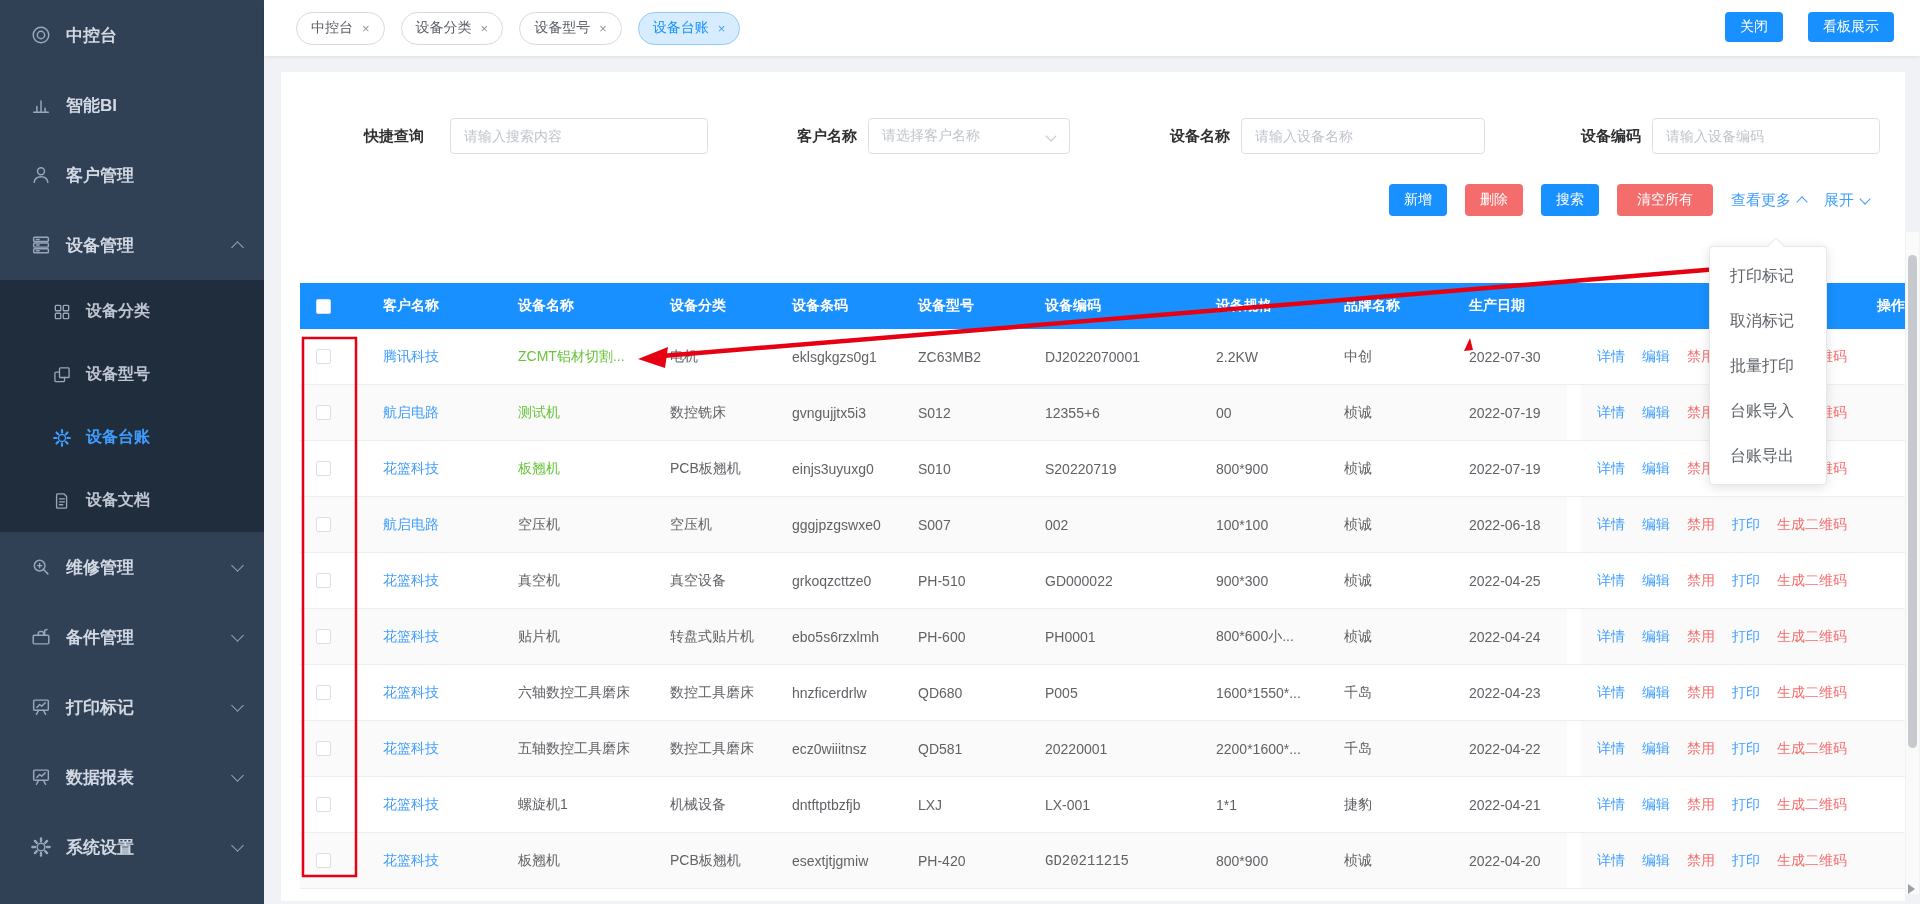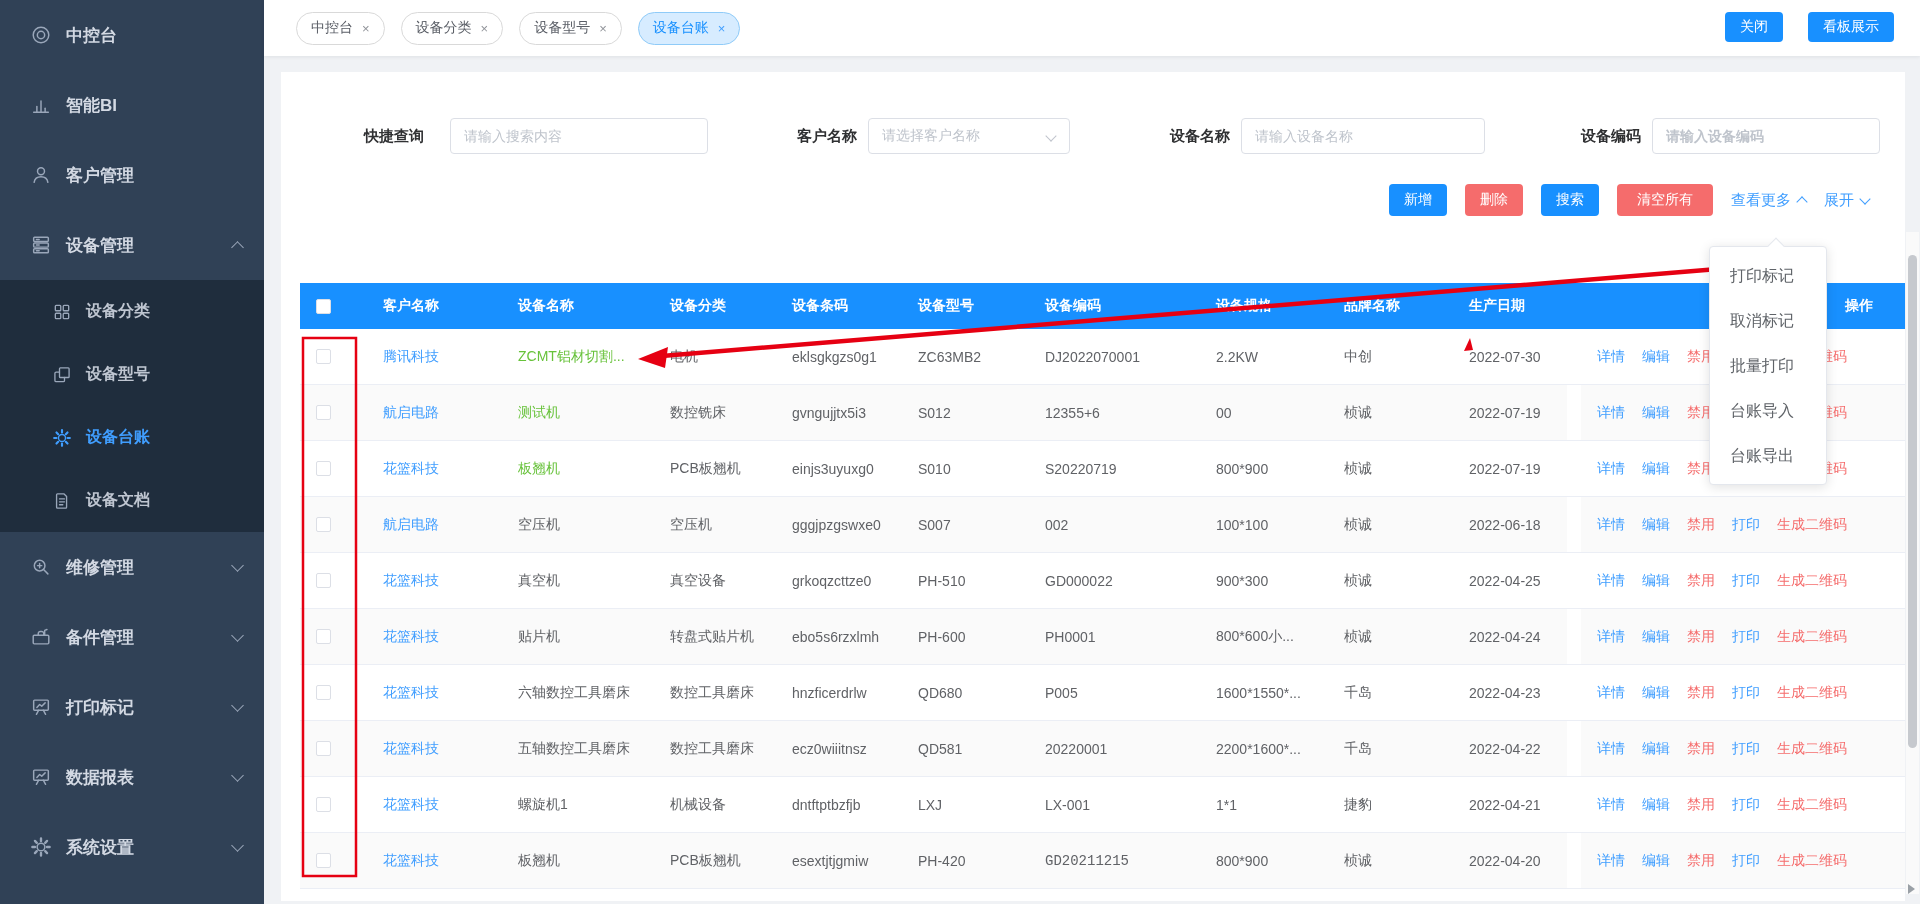--- a/index.html
+++ b/index.html
@@ -62,21 +62,21 @@
   .tc.gapcol{padding:0;background:#fff;}
   .head .tc.gapcol{background:#1890ff;}
   .tc.cbcol{padding-left:16px;}
   .cb{width:15px;height:15px;border:1px solid #dcdfe6;border-radius:2px;background:#fff;cursor:pointer;}
   .link-blue{color:#409eff;cursor:pointer;}
   .link-green{color:#67c23a;cursor:pointer;}
   .ops{gap:17px;padding-left:16px;}
   .ops span{cursor:pointer;white-space:nowrap;}
   .op-blue{color:#409eff;}
   .op-red{color:#f56c6c;}
-  .tc.opshead{justify-content:flex-end;padding-right:32px;}
+  .tc.opshead{justify-content:flex-end;}
   
   .dropdown{position:absolute;left:1709px;top:246px;width:118px;background:#fff;border:1px solid #e4e7ed;
     border-radius:4px;box-shadow:0 2px 12px rgba(0,0,0,.12);z-index:50;padding:6px 0;}
   .dd-item{height:45px;line-height:45px;padding-left:20px;font-size:16px;color:#5f6368;cursor:pointer;white-space:nowrap;}
   .dd-notch{position:absolute;left:60px;top:-7px;width:12px;height:12px;background:#fff;
     border-left:1px solid #e4e7ed;border-top:1px solid #e4e7ed;transform:rotate(45deg);}
   
   .vtrack{position:absolute;left:1906px;top:232px;width:13px;height:662px;background:#fafafa;z-index:8;}
   .vthumb{position:absolute;left:2px;top:23px;width:9px;height:493px;background:#c6c9ce;border-radius:5px;cursor:pointer;}
   .corner-tri{position:absolute;left:1908px;top:884px;width:0;height:0;z-index:8;
@@ -255,21 +255,21 @@
       <div class="f-label" style="left: 47px; width: 96px;">快捷查询</div>
       <input class="f-input" placeholder="请输入搜索内容" style="left: 169px; width: 258px;">
       <div class="f-label" style="left: 480px; width: 96px;">客户名称</div>
       <div class="f-select" style="left: 587px; width: 202px;">
         <span class="ph">请选择客户名称</span>
         <span class="sel-chev"></span>
       </div>
       <div class="f-label" style="left: 853px; width: 96px;">设备名称</div>
       <input class="f-input" placeholder="请输入设备名称" style="left: 960px; width: 244px;">
       <div class="f-label" style="left: 1264px; width: 96px;">设备编码</div>
-      <input class="f-input" placeholder="请输入设备编码" style="left: 1371px; width: 228px; font-weight: bold;">
+      <input class="f-input" placeholder="请输入设备编码" style="left: 1371px; width: 228px;">
     </div>
   <div class="actions" id="actionbar">
       <button class="btn primary">新增</button>
       <button class="btn danger">删除</button>
       <button class="btn primary">搜索</button>
       <button class="btn danger" style="padding: 0px 20px;">清空所有</button>
       <div class="lnk">
         <span>查看更多</span>
         <span class="chev2 up"></span>
       </div>

